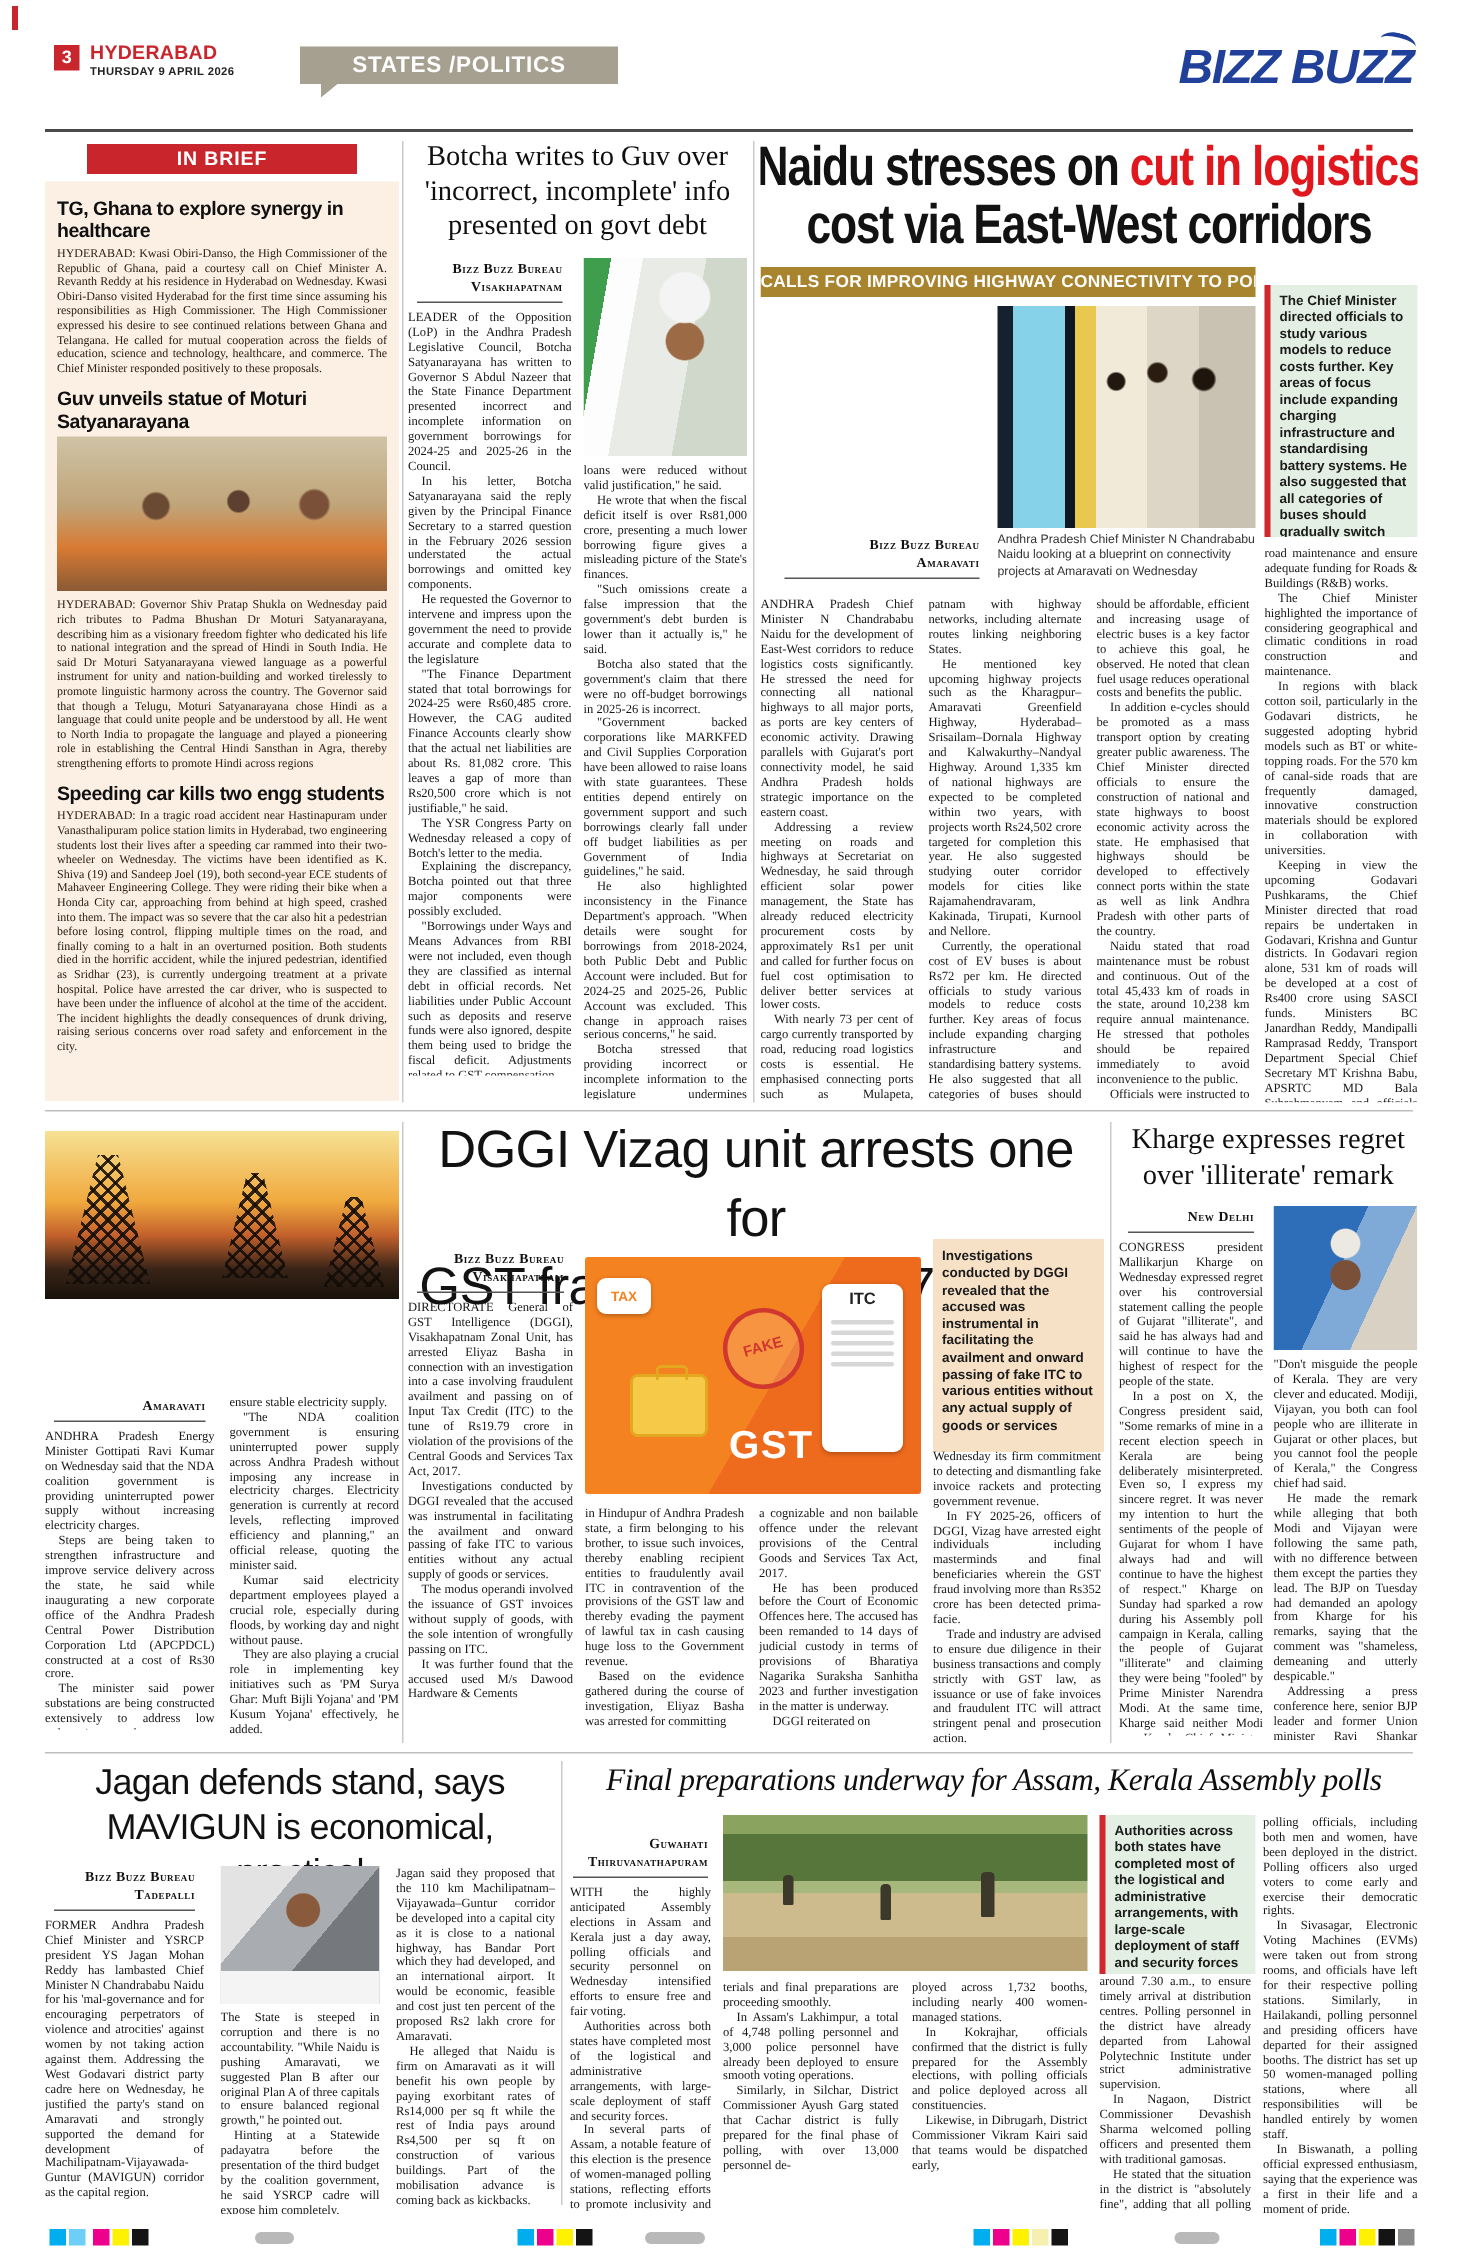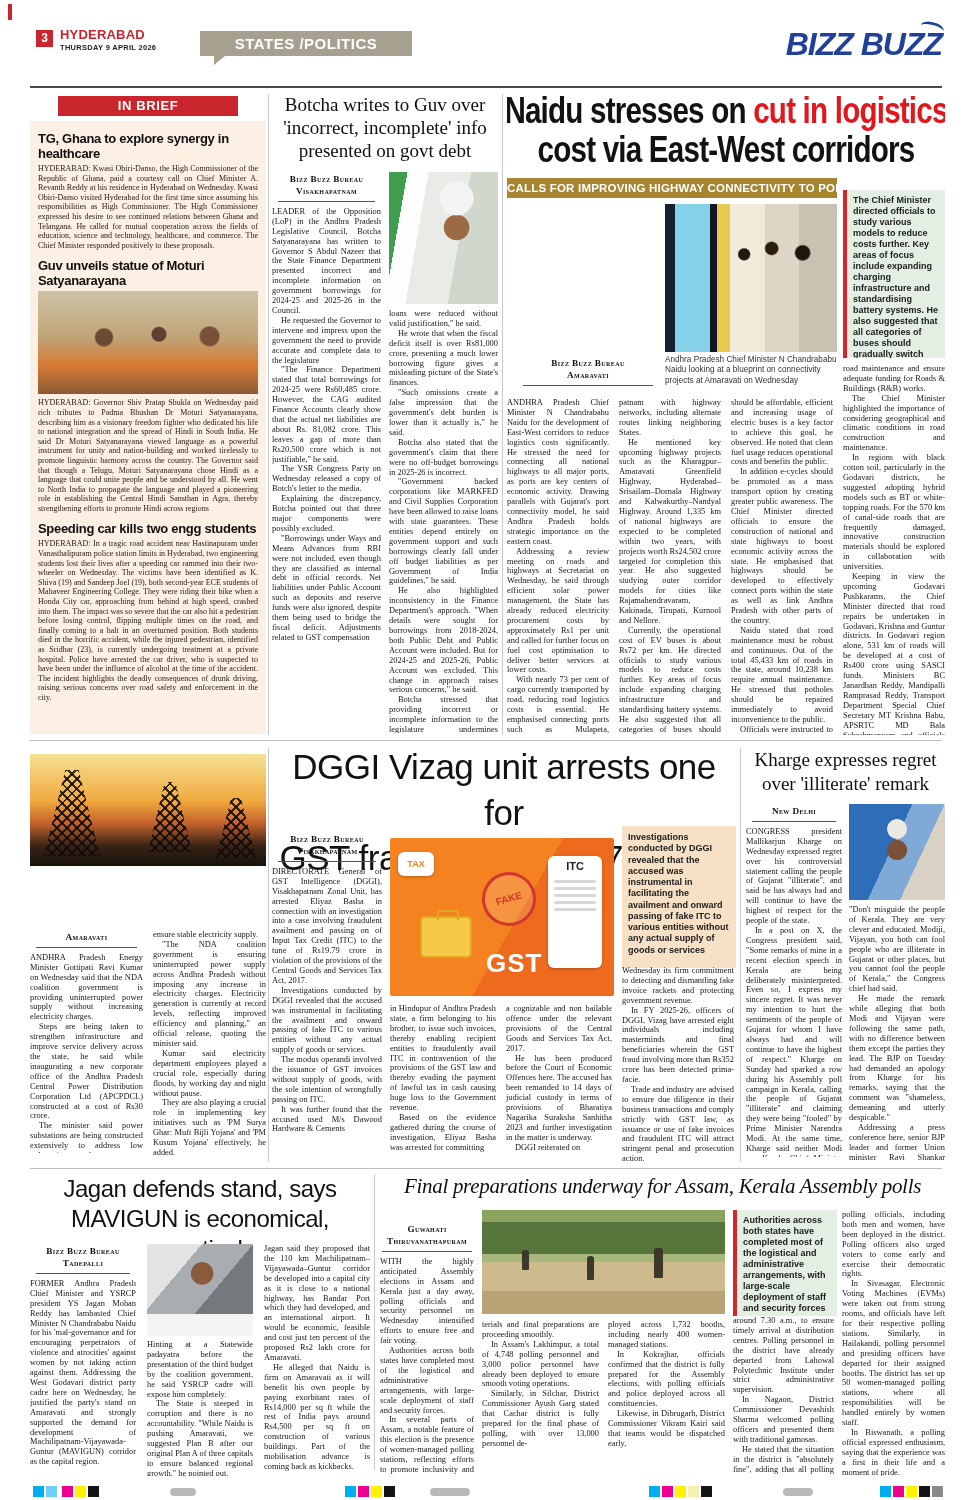--- a/index.html
+++ b/index.html
@@ -6,21 +6,21 @@
   body{width:972px;height:1500px;position:relative;background:#fff;font-family:"Liberation Serif",serif;color:#1a1a1a;overflow:hidden}
   .abs{position:absolute}
   .vline{position:absolute;width:1px;background:#c9c9c9}
   .hline{position:absolute;height:1px;background:#bdbdbd}
   .sans{font-family:"Liberation Sans",sans-serif}
   .photo{position:absolute;overflow:hidden}
   .colwrap{position:absolute;overflow:hidden}
   .cbody{text-align:justify;font-size:8.4px;line-height:1.18;color:#161616;overflow:hidden}
   .cbody p{margin:0;text-indent:9px}
   .cbody p:first-child{text-indent:0}
-  .byline{text-align:center;font-weight:bold;font-size:9.2px;line-height:1.3;font-variant:small-caps;letter-spacing:.4px;color:#111;padding:2px 0 3px;border-bottom:1px solid #555;margin:0 6px 5px}
+  .byline{text-align:right;font-weight:bold;font-size:9.2px;line-height:1.3;font-variant:small-caps;letter-spacing:.4px;color:#111;padding:2px 0 3px;border-bottom:1px solid #555;margin:0 6px 5px}
   .hl-serif{font-family:"Liberation Serif",serif;font-weight:400;text-align:center;color:#0f0f0f}
   .hl-sans{font-family:"Liberation Sans",sans-serif;text-align:center;color:#121212}
   .brief-title{font-family:"Liberation Sans",sans-serif;font-weight:bold;font-size:13px;letter-spacing:-.3px;margin:8px 0 3px;color:#101010}
   .brief-body{text-align:justify;font-size:8px;line-height:1.2;color:#2b2017}
   .inbrief-bar{background:#c9252c;color:#fff;text-align:center;font:bold 13px/20px "Liberation Sans",sans-serif;letter-spacing:.6px}
   .strip{background:#a8842f;color:#fff;text-align:center;font:bold 11.5px/20px "Liberation Sans",sans-serif;letter-spacing:.2px;overflow:hidden;white-space:nowrap}
   .roadbox-title{background:#8c2022;color:#fff;font:bold 11.5px/18px "Liberation Sans",sans-serif;padding-left:7px;letter-spacing:.2px}
   .roadbox ul{list-style:none;margin:7px 0 0;padding:0 3px 0 7px}
   .roadbox li{position:relative;padding-left:12px;font:bold 9.6px/1.2 "Liberation Sans",sans-serif;color:#1f1f1f;margin-bottom:7px}
   .roadbox li::before{content:"";position:absolute;left:1px;top:3px;width:4px;height:4px;background:#c9252c}
@@ -75,20 +75,21 @@
 </div>
 
 <div class="vline" style="left:268px;top:94px;height:641px"></div>
 
 <div class="colwrap" style="left:272px;top:94px;width:226px;height:641px">
   <div class="hl-serif" style="font-size:19px;line-height:1.2">Botcha writes to Guv over 'incorrect, incomplete' info presented on govt debt</div>
   <div class="colwrap" style="left:0;top:78px;width:109px;height:563px">
     <div class="byline"><span>Bizz Buzz Bureau</span><br><span>Visakhapatnam</span></div>
     <div class="cbody" style="height:510px">
         <p>LEADER of the Opposition (LoP) in the Andhra Pradesh Legislative Council, Botcha Satyanarayana has written to Governor S Abdul Nazeer that the State Finance Department presented incorrect and incomplete information on government borrowings for 2024-25 and 2025-26 in the Council.</p>
+        <p>In his letter, Botcha Satyanarayana said the reply given by the Principal Finance Secretary to a starred question in the February 2026 session understated the actual borrowings and omitted key components.</p>
         <p>He requested the Governor to intervene and impress upon the government the need to provide accurate and complete data to the legislature</p>
         <p>"The Finance Department stated that total borrowings for 2024-25 were Rs60,485 crore. However, the CAG audited Finance Accounts clearly show that the actual net liabilities are about Rs. 81,082 crore. This leaves a gap of more than Rs20,500 crore which is not justifiable," he said.</p>
         <p>The YSR Congress Party on Wednesday released a copy of Botch's letter to the media.</p>
         <p>Explaining the discrepancy, Botcha pointed out that three major components were possibly excluded.</p>
         <p>"Borrowings under Ways and Means Advances from RBI were not included, even though they are classified as internal debt in official records. Net liabilities under Public Account such as deposits and reserve funds were also ignored, despite them being used to bridge the fiscal deficit. Adjustments related to GST compensation</p>
       </div>
   </div>
   <div class="colwrap" style="left:117px;top:78px;width:109px;height:563px">
     <div class="ph-botcha" style="height:132px;margin-bottom:5px"></div>
     <div class="cbody" style="height:424px">
@@ -242,22 +243,22 @@
   </div>
   <div class="colwrap" style="left:0;top:70px;width:106px;height:232px">
     <div class="byline"><span>Bizz Buzz Bureau</span><br><span>Tadepalli</span></div>
     <div class="cbody" style="height:194px">
         <p>FORMER Andhra Pradesh Chief Minister and YSRCP president YS Jagan Mohan Reddy has lambasted Chief Minister N Chandrababu Naidu for his 'mal-governance and for encouraging perpetrators of violence and atrocities' against women by not taking action against them. Addressing the West Godavari district party cadre here on Wednesday, he justified the party's stand on Amaravati and strongly supported the demand for development of Machilipatnam-Vijayawada-Guntur (MAVIGUN) corridor as the capital region.</p>
       </div>
   </div>
   <div class="colwrap" style="left:117px;top:70px;width:106px;height:232px">
     <div class="ph-jagan" style="height:92px;margin-bottom:4px"></div>
     <div class="cbody" style="height:136px">
+        <p>The State is steeped in corruption and there is no accountability. "While Naidu is pushing Amaravati, we suggested Plan B after our original Plan A of three capitals to ensure balanced regional growth," he pointed out.</p>
         <p>Hinting at a Statewide padayatra before the presentation of the third budget by the coalition government, he said YSRCP cadre will expose him completely.</p>
-        <p>The State is steeped in corruption and there is no accountability. "While Naidu is pushing Amaravati, we suggested Plan B after our original Plan A of three capitals to ensure balanced regional growth," he pointed out.</p>
       </div>
   </div>
   <div class="colwrap" style="left:234px;top:70px;width:106px;height:232px">
     <div class="cbody" style="height:232px">
         <p>Jagan said they proposed that the 110 km Machilipatnam–Vijayawada–Guntur corridor be developed into a capital city as it is close to a national highway, has Bandar Port which they had developed, and an international airport. It would be economic, feasible and cost just ten percent of the proposed Rs2 lakh crore for Amaravati.</p>
         <p>He alleged that Naidu is firm on Amaravati as it will benefit his own people by paying exorbitant rates of Rs14,000 per sq ft while the rest of India pays around Rs4,500 per sq ft on construction of various buildings. Part of the mobilisation advance is coming back as kickbacks.</p>
       </div>
   </div>
 </div>
 

